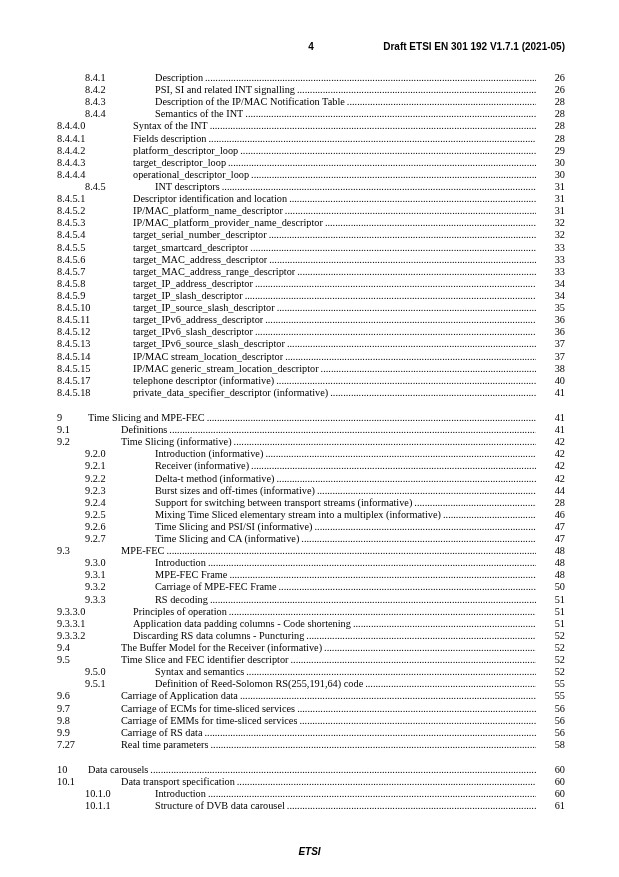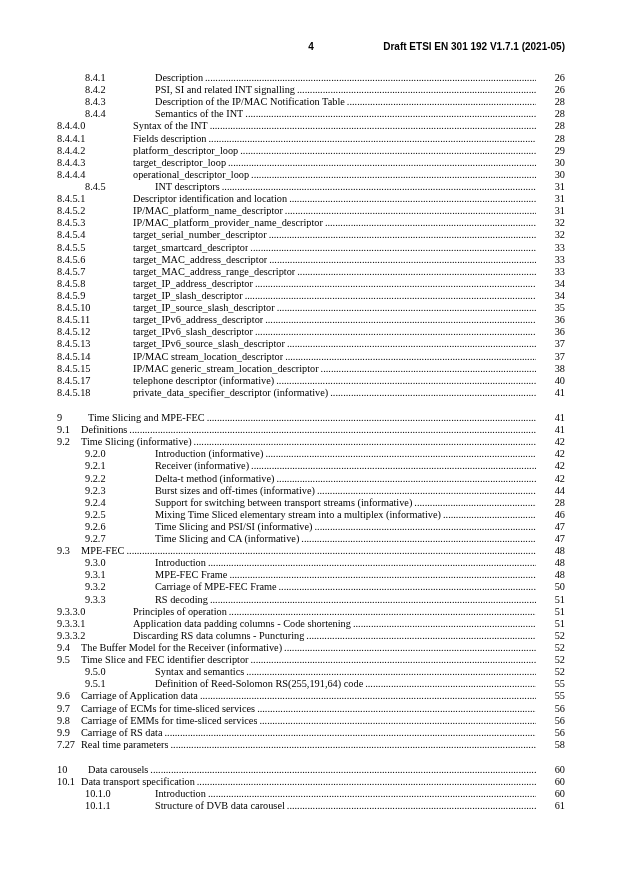--- a/index.html
+++ b/index.html
@@ -24,21 +24,21 @@
   .toc { position: absolute; top: 72px; left: 57px; right: 54px; }
 
   .row {
     display: flex; align-items: baseline;
     font-size: 10.3px; line-height: 12.12px; height: 12.12px;
     white-space: nowrap;
   }
   .row.gap { margin-top: 13px; }
   .num { flex: 0 0 auto; }
   .lvl-1 .num { width: 31px; }
-  .lvl-2 .num { width: 24px; }
+  .lvl-2 .num { width: 64px; }
   .lvl-3 .num { width: 70px; padding-left: 28px; }
   .lvl-4 .num { width: 76px; }
   .title { flex: 0 1 auto; overflow: hidden; }
   .leader { flex: 1 1 0; overflow: hidden; white-space: nowrap; min-width: 6px; margin-left: 2px; }
   .leader::after {
     content: "...................................................................................................................................................................................................................................................................";
   }
   .pageno { flex: 0 0 auto; margin-left: 19px; }
 
   .footer {
@@ -408,14 +408,17 @@
     <span class="pageno">60</span>
   </div>
       <div class="row lvl-3">
     <span class="num">10.1.1</span>
     <span class="title">Structure of DVB data carousel</span>
     <span class="leader"></span>
     <span class="pageno">61</span>
   </div>
     </div>
 
+  <div class="footer">
+    <span>ETSI</span>
+  </div>
 
 </div>
 
 </body></html>

